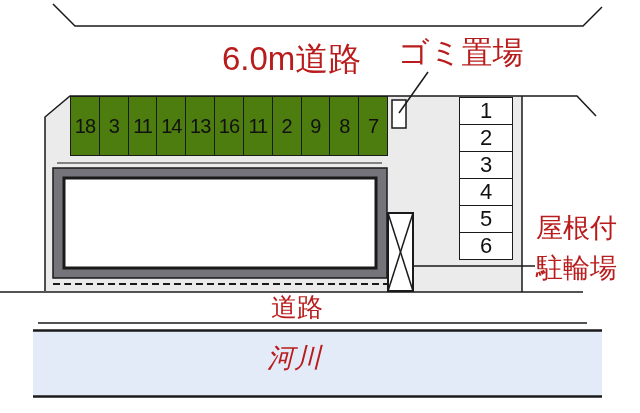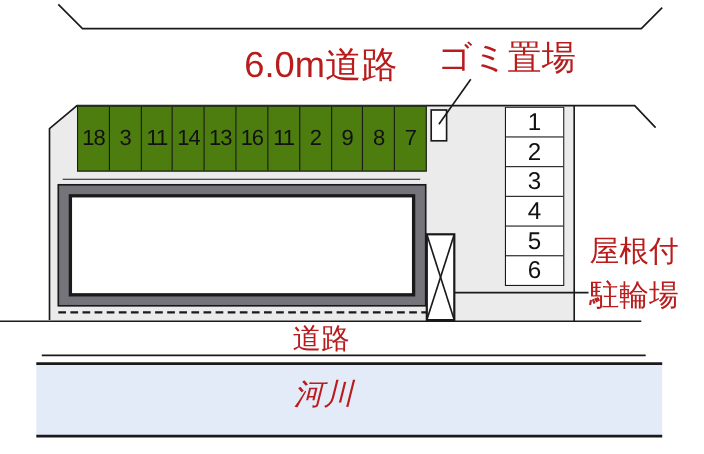--- a/index.html
+++ b/index.html
@@ -40,21 +40,21 @@
   .col-stalls .stall{
     flex:1;display:flex;align-items:center;justify-content:center;
     border-top:1.5px solid var(--line,#1a1a1a);font-size:22px;
   }
   .col-stalls .stall:first-child{border-top:none;}
 
   .lbl{position:absolute;white-space:nowrap;color:#b91c1c;}
   .lbl-top-road{left:222px;top:41px;font-size:33px;line-height:36px;}
   .lbl-garbage{left:398px;top:36px;font-size:31px;line-height:34px;}
   .lbl-bike{left:536px;top:208px;font-size:27px;line-height:40px;}
-  .lbl-road{left:266px;top:293px;width:62px;text-align:left;font-size:26px;line-height:28px;}
+  .lbl-road{left:266px;top:293px;width:62px;text-align:center;font-size:26px;line-height:28px;}
   .lbl-river{left:267px;top:343px;font-size:27px;line-height:30px;font-style:italic;}
 </style>
 </head>
 <body>
 
 <div id="canvas">
 
   <svg id="plan-svg" viewBox="0 0 640 413">
 
     <polygon class="lot" points="70,96 522,96 522,291.5 45,291.5 45,117"></polygon>

